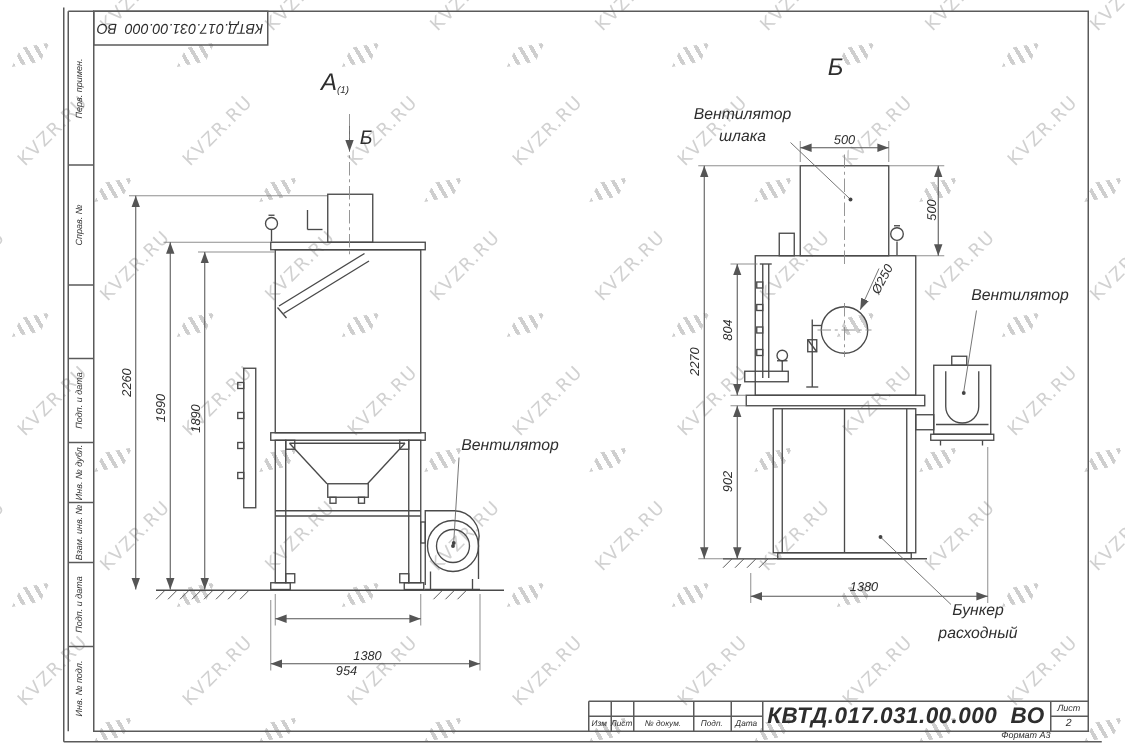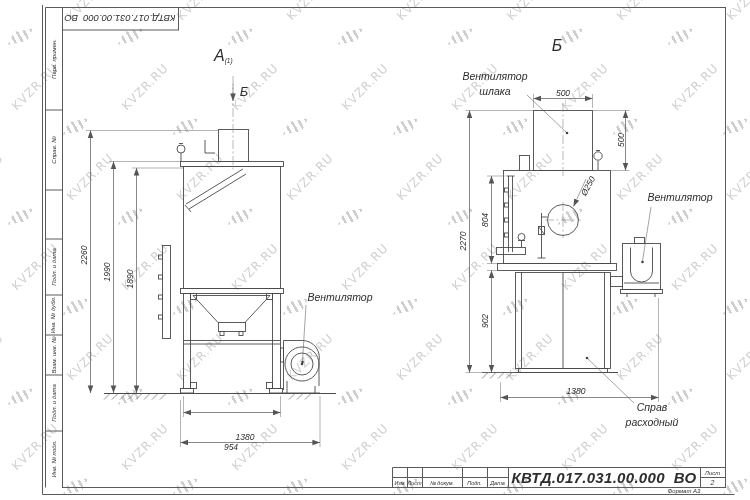--- a/index.html
+++ b/index.html
@@ -344,21 +344,21 @@
     <span>А</span>
     <span style="font-size:6.5px;transform:translateY(4px);">(1)</span>
   </div>
   <div class="lbl" style="left:237px;top:84px;width:14px;height:14px;font-size:13px;">Б</div>
   <div class="lbl viewlbl" style="left:547px;top:36px;width:20px;height:20px;">Б</div>
 
   <div class="lbl callout" style="left:304px;top:291px;width:72px;height:12px;">Вентилятор</div>
   <div class="lbl callout" style="left:460px;top:70px;width:70px;height:12px;">Вентилятор</div>
   <div class="lbl callout" style="left:460px;top:85px;width:70px;height:12px;">шлака</div>
   <div class="lbl callout" style="left:644px;top:191px;width:72px;height:12px;">Вентилятор</div>
-  <div class="lbl callout" style="left:612px;top:401px;width:80px;height:12px;">Справ</div>
+  <div class="lbl callout" style="left:612px;top:401px;width:80px;height:12px;">Бункер</div>
   <div class="lbl callout" style="left:608px;top:416px;width:88px;height:12px;">расходный</div>
 
   <div class="lbl dim rot90" style="left:70px;top:250px;width:28px;height:10px;">2260</div>
   <div class="lbl dim rot90" style="left:93px;top:267px;width:28px;height:10px;">1990</div>
   <div class="lbl dim rot90" style="left:116px;top:274px;width:28px;height:10px;">1890</div>
   <div class="lbl dim" style="left:211px;top:402px;width:40px;height:10px;margin-top:40px;">954</div>
   <div class="lbl dim" style="left:228px;top:432px;width:34px;height:10px;">1380</div>
 
   <div class="lbl dim" style="left:543px;top:88px;width:40px;height:10px;">500</div>
   <div class="lbl dim rot90" style="left:601px;top:135px;width:40px;height:10px;">500</div>

